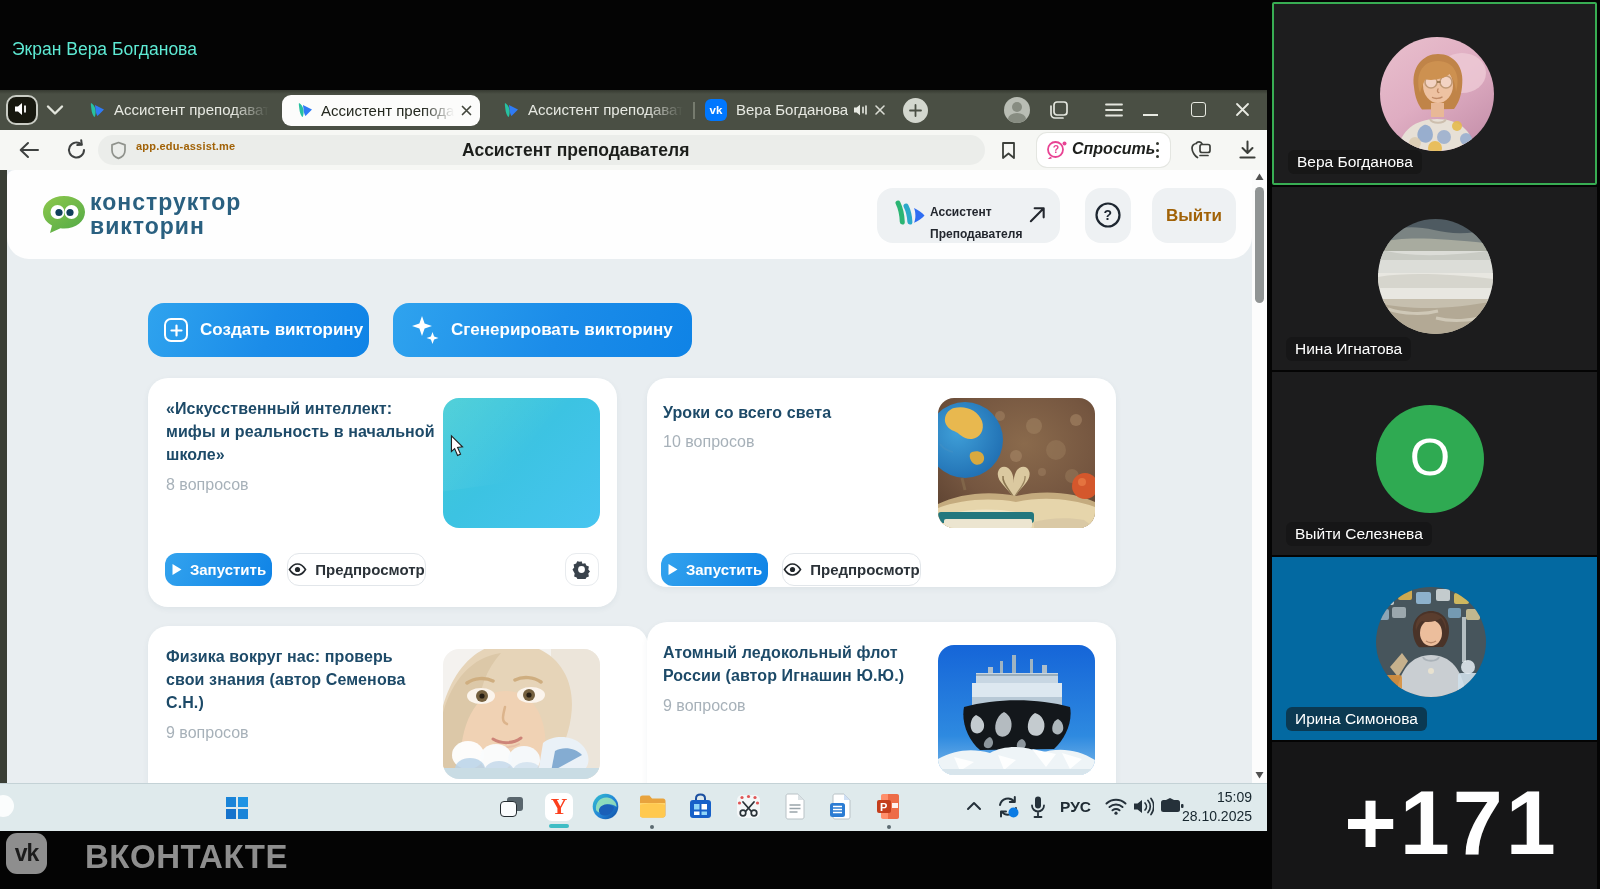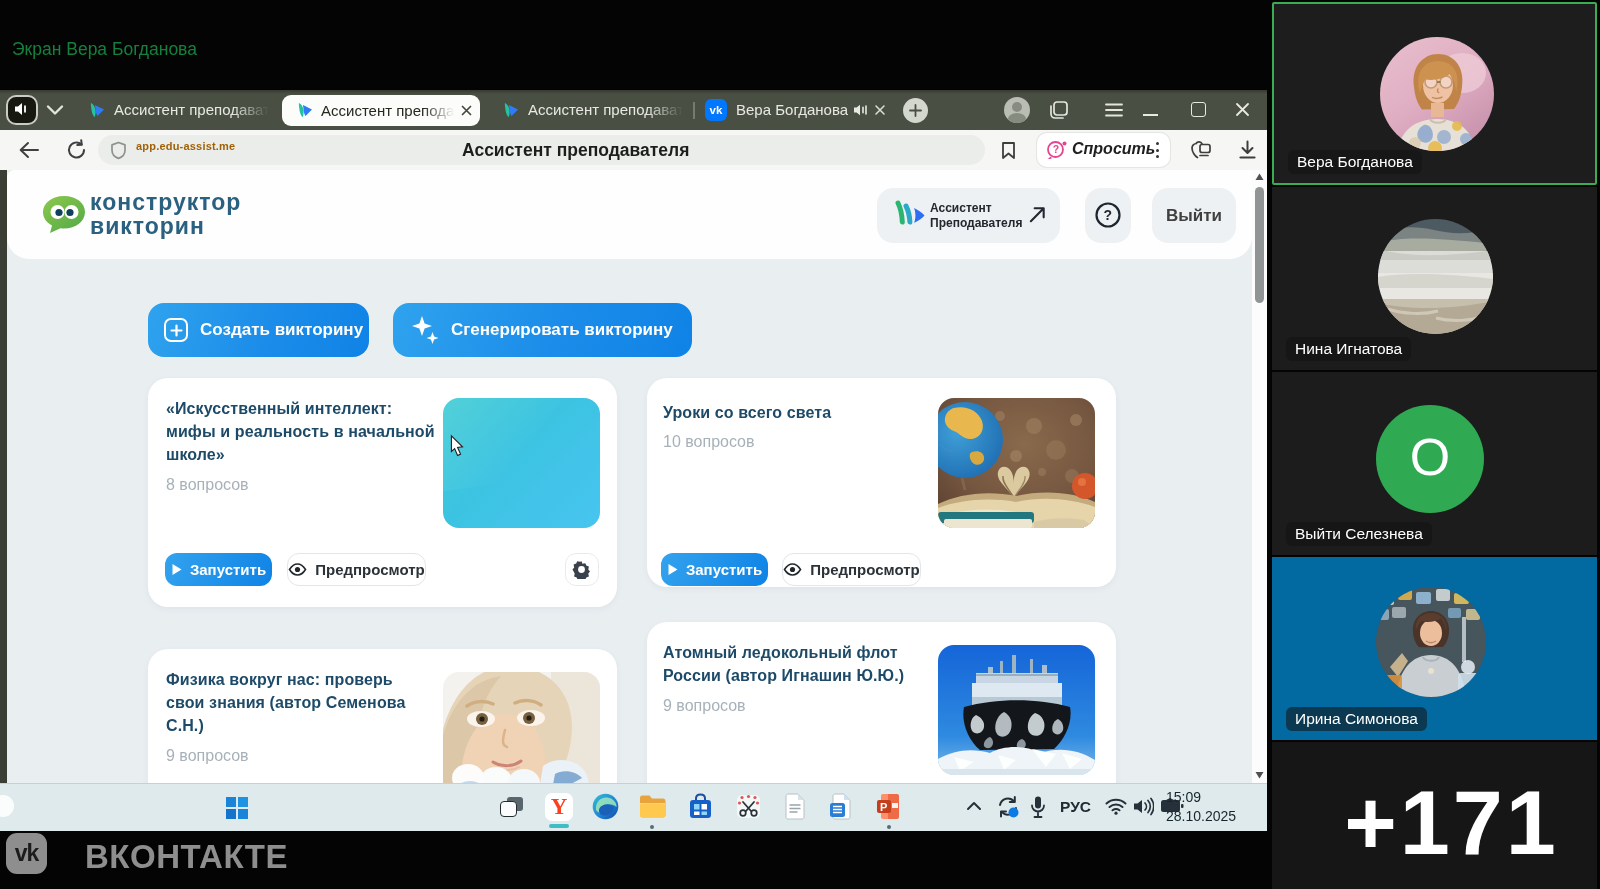--- a/index.html
+++ b/index.html
@@ -17,21 +17,21 @@
   .runbtn{position:absolute;border-radius:12px;background:linear-gradient(115deg,#33a3ee,#0f83e6);
      color:#fff;font-size:15px;font-weight:bold;display:flex;align-items:center;justify-content:center;gap:8px;}
   .prevbtn{position:absolute;border-radius:12px;background:#fff;border:1.5px solid #e2e6ea;
      color:#2b3238;font-size:15px;font-weight:bold;display:flex;align-items:center;justify-content:center;gap:8px;box-sizing:border-box;}
   .hdrbtn{position:absolute;background:#eef1f3;border-radius:16px;}
 </style>
 </head>
 <body>
 <div id="stage">
 
-  <div class="abs" style="left:12px;top:39px;color:#15803d;font-size:17.5px;">Экран Вера Богданова</div>
+  <div class="abs" style="left:12px;top:39px;color:#5eead4;font-size:17.5px;">Экран Вера Богданова</div>
 
   <div class="abs" id="browser" style="left:0;top:90px;width:1267px;height:741px;background:#e9eef1;">
 
     <div class="abs" id="tabbar" style="left:0;top:0;width:1267px;height:40px;background:linear-gradient(180deg,#363a31 0,#4a4f44 4px,#4a4f44 100%);">
 
       <div class="abs" style="left:6px;top:5px;width:32px;height:30px;background:#17180f;border:2.5px solid #c9ccc4;border-radius:10px;box-sizing:border-box;">
         <svg class="abs" style="left:5px;top:4px;" width="17" height="16" viewBox="0 0 17 16">
           <path d="M2 5.5h3l4-3.4v11.8l-4-3.4H2z" fill="#fff"></path>
           <path d="M12 5.2v5.6" stroke="#fff" stroke-width="1.8" stroke-linecap="round"></path>
         </svg>
@@ -170,34 +170,34 @@
           <circle cx="28" cy="17.5" r="3.6" fill="#11405c"></circle>
         </svg>
         <div class="abs" style="left:83px;top:21px;font-size:23px;font-weight:bold;color:#2a6080;line-height:23.5px;letter-spacing:1px;">конструктор<br>викторин</div>
 
         <div class="hdrbtn" style="left:870px;top:18px;width:183px;height:55px;">
           <svg class="abs" style="left:16px;top:11px;" width="38" height="34" viewBox="0 0 38 34">
             <path d="M5 4c2.5 5 4 12 4.3 19" stroke="#2bb573" stroke-width="5" stroke-linecap="round" fill="none"></path>
             <path d="M13 7c2.3 4.5 3.6 10 3.9 16" stroke="#2ba9c9" stroke-width="5" stroke-linecap="round" fill="none"></path>
             <path d="M21 9c3.5 1.5 8 4.5 10.5 7.5-2.5 3-7 6-10.5 7.3 1-2.3 1.4-4.8 1.4-7.4S22 11.3 21 9z" fill="#2f6df2"></path>
           </svg>
-          <div class="abs" style="left:53px;top:13px;font-size:12px;font-weight:bold;color:#23272e;line-height:15px;">Ассистент<br>Преподавателя</div>
+          <div class="abs" style="left:53px;top:13px;font-size:12px;font-weight:bold;color:#23272e;line-height:22px;">Ассистент<br>Преподавателя</div>
           <svg class="abs" style="left:151px;top:17px;" width="19" height="19" viewBox="0 0 20 20">
             <path d="M3 17L16 4M7 3.5h9.5V13" stroke="#23272e" stroke-width="2.2" fill="none" stroke-linecap="round" stroke-linejoin="round"></path>
           </svg>
         </div>
 
         <div class="hdrbtn" style="left:1078px;top:18px;width:46px;height:55px;">
           <svg class="abs" style="left:9px;top:13px;" width="28" height="28" viewBox="0 0 28 28">
             <circle cx="14" cy="14" r="11.5" fill="none" stroke="#1d2630" stroke-width="2.2"></circle>
             <text x="9.5" y="19" font-size="14" font-weight="bold" fill="#1d2630" font-family="Liberation Sans">?</text>
           </svg>
         </div>
 
-        <div class="hdrbtn" style="left:1145px;top:18px;width:84px;height:55px;font-size:17px;font-weight:bold;color:#404040;text-align:center;line-height:55px;">Выйти</div>
+        <div class="hdrbtn" style="left:1145px;top:18px;width:84px;height:55px;font-size:17px;font-weight:bold;color:#a16207;text-align:center;line-height:55px;">Выйти</div>
       </div>
 
       <div class="abs" style="left:393px;top:133px;width:299px;height:54px;border-radius:16px;background:linear-gradient(110deg,#2fa3ee 0%,#1b8ce9 55%,#0f83e6 100%);">
         <svg class="abs" style="left:16px;top:11px;" width="34" height="34" viewBox="0 0 34 34">
           <path d="M13 2l2.6 7.4L23 12l-7.4 2.6L13 22l-2.6-7.4L3 12l7.4-2.6z" fill="#fff"></path>
           <path d="M23.5 18l1.6 4.4 4.4 1.6-4.4 1.6-1.6 4.4-1.6-4.4-4.4-1.6 4.4-1.6z" fill="#fff"></path>
         </svg>
         <div class="abs" style="left:58px;top:17px;font-size:17px;font-weight:bold;color:#fff;white-space:nowrap;">Сгенерировать викторину</div>
       </div>
       <div class="abs" style="left:148px;top:133px;width:221px;height:54px;border-radius:16px;background:linear-gradient(110deg,#2fa3ee 0%,#1b8ce9 55%,#0f83e6 100%);">
@@ -293,21 +293,21 @@
         </div>
         <div class="prevbtn" style="left:135px;top:175px;width:139px;height:33px;">
           <svg width="19" height="13" viewBox="0 0 19 13">
               <path d="M1.5 6.5C4 2.5 6.5 1 9.5 1s5.5 1.5 8 5.5c-2.5 4-5 5.5-8 5.5s-5.5-1.5-8-5.5z" fill="none" stroke="#23282d" stroke-width="1.6"></path>
               <circle cx="9.5" cy="6.5" r="2.6" fill="#23282d"></circle>
             </svg>
           <span>Предпросмотр</span>
         </div>
       </div>
 
-      <div class="card" style="left:148px;top:479px;width:469px;height:229px;">
+      <div class="card" style="left:148px;top:456px;width:469px;height:229px;padding-left:31px;">
         <div class="ctitle abs" style="left:18px;top:19px;">Физика вокруг нас: проверь<br>свои знания (автор Семенова<br>С.Н.)</div>
         <div class="qcount abs" style="left:18px;top:98px;">9 вопросов</div>
         <div class="abs" style="left:295px;top:23px;width:157px;height:130px;border-radius:16px;overflow:hidden;">
           <svg width="157" height="130" viewBox="0 0 157 130">
             <rect width="157" height="130" fill="#f4f2ef"></rect>
             <rect x="108" y="0" width="49" height="130" fill="#ece5da"></rect>
 
             <path d="M-6 118C-10 48 20 -8 70 -6c42 2 64 34 58 74-3 22-12 40-24 50z" fill="#e6d4b8"></path>
             <path d="M-6 118C-8 60 14 10 58 4c-20 22-26 52-20 78 4 18 12 30 22 38l-40 2z" fill="#dcc8a8"></path>
 
@@ -506,21 +506,21 @@
       </svg>
       <svg class="abs" style="left:1133px;top:13px;" width="21" height="19" viewBox="0 0 21 19">
         <path d="M1 6.5h3.5L9 3v13L4.5 12.5H1z" fill="#25313a"></path>
         <path d="M12 6a5 5 0 0 1 0 7M15 3.5a9 9 0 0 1 0 12M18 1.5a13 13 0 0 1 0 16" fill="none" stroke="#25313a" stroke-width="1.7" stroke-linecap="round"></path>
       </svg>
       <svg class="abs" style="left:1160px;top:13px;" width="24" height="18" viewBox="0 0 24 18">
         <rect x="1" y="3" width="19" height="12" rx="2.5" fill="#25313a"></rect>
         <rect x="21" y="7" width="2.5" height="4" rx="1" fill="#25313a"></rect>
         <path d="M6 3L10 1l4 2z" fill="#25313a"></path>
       </svg>
-      <div class="abs" style="left:1166px;top:4px;width:86px;font-size:14px;color:#17262e;line-height:19px;">15:09<br>28.10.2025</div>
+      <div class="abs" style="left:1166px;top:4px;width:86px;text-align:right;font-size:14px;color:#17262e;line-height:19px;">15:09<br>28.10.2025</div>
     </div>
   </div>
 
   <div class="abs" id="vkwm" style="left:0;top:831px;width:1267px;height:58px;">
     <div class="abs" style="left:6px;top:2px;width:41px;height:41px;background:#8e8e8e;border-radius:11px;">
       <div style="font-size:23px;font-weight:bold;color:#1c1c1c;text-align:center;line-height:41px;letter-spacing:-1px;">vk</div>
     </div>
     <div class="abs" style="left:62px;top:7px;font-size:33px;font-weight:bold;color:#8e8e8e;letter-spacing:.5px;margin-left:23px;">ВКОНТАКТЕ</div>
   </div>
 

